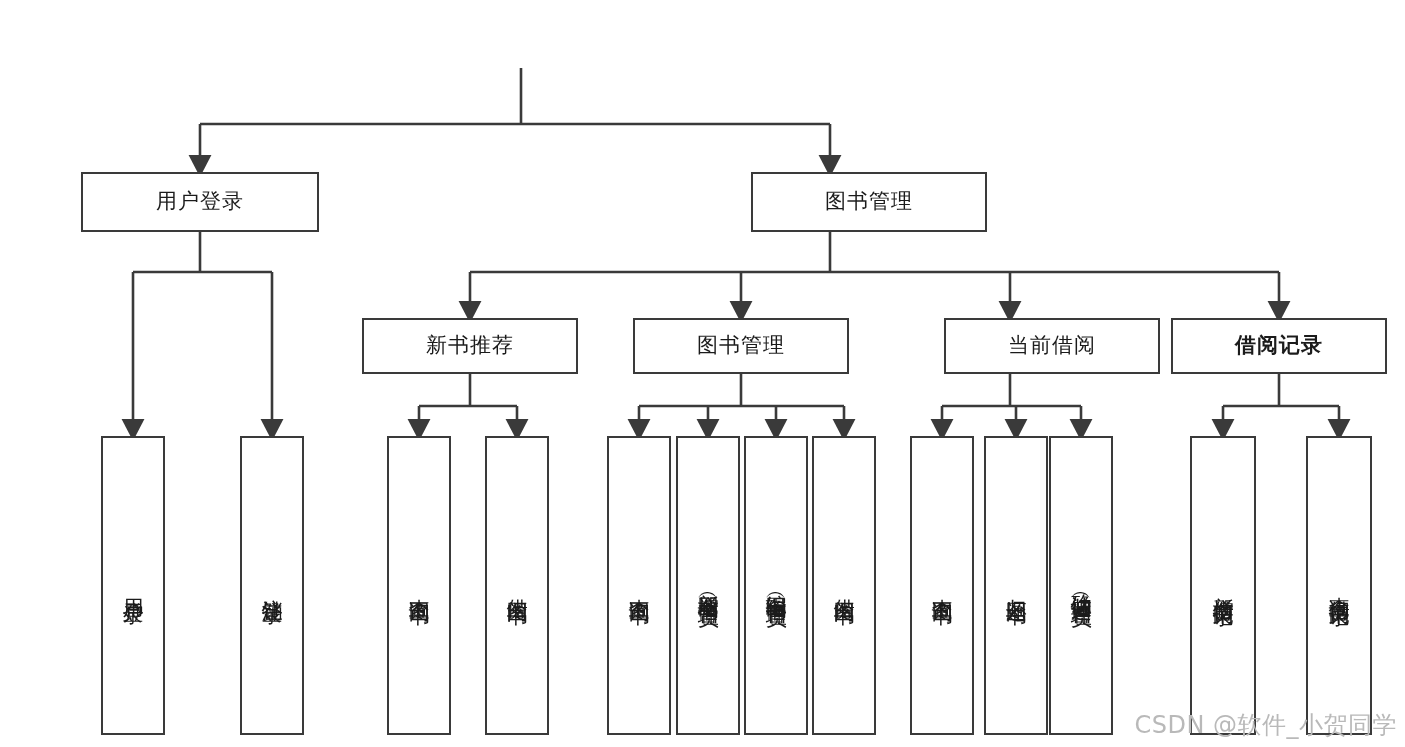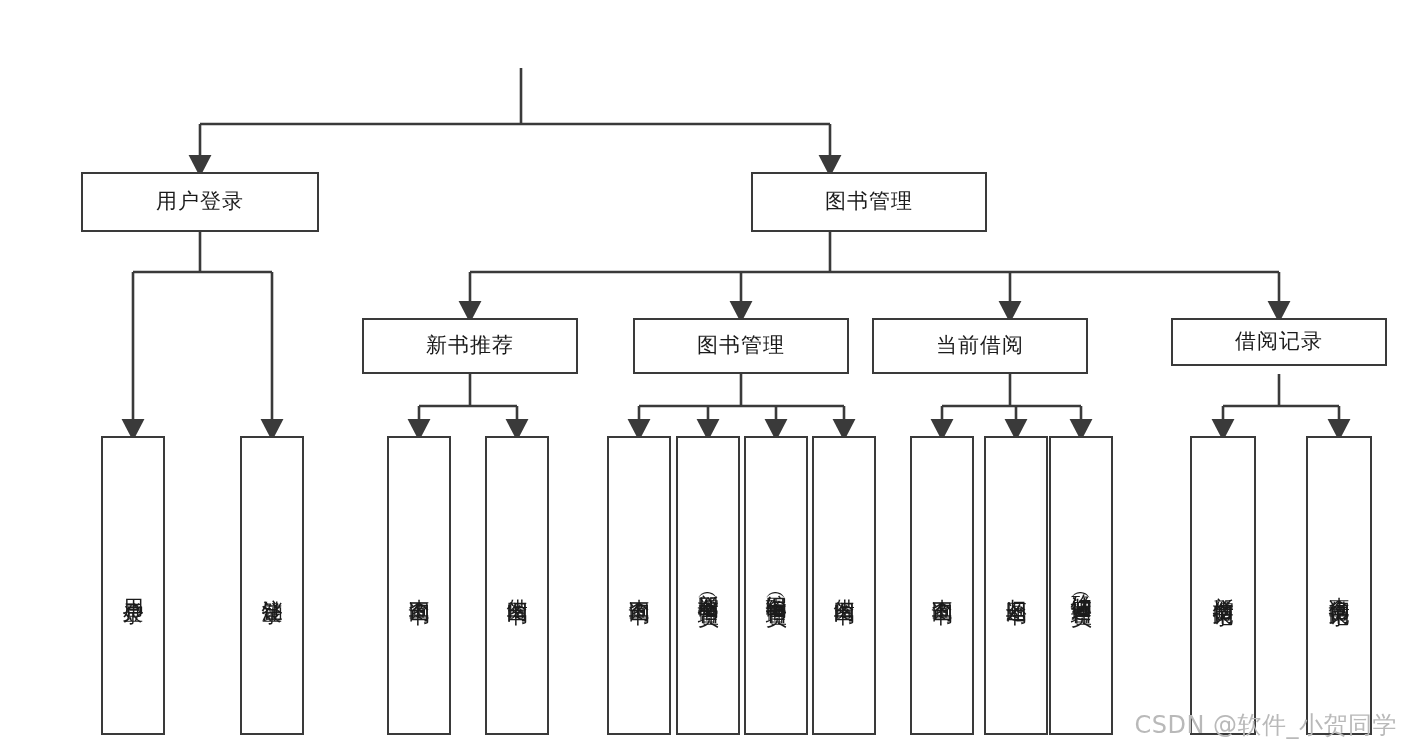--- a/index.html
+++ b/index.html
@@ -126,24 +126,24 @@
   <div class="node horiz" style="left:712px; top:172px; width:236px; height:60px;margin-left:39px;">
     <span>图书管理</span>
   </div>
 
   <div class="node horiz" style="left:362px; top:318px; width:216px; height:56px;text-align:right;">
     <span>新书推荐</span>
   </div>
   <div class="node horiz" style="left:633px; top:318px; width:216px; height:56px;">
     <span>图书管理</span>
   </div>
-  <div class="node horiz" style="left:872px; top:318px; width:216px; height:56px;">
+  <div class="node horiz" style="left:944px; top:318px; width:216px; height:56px;">
     <span>当前借阅</span>
   </div>
-  <div class="node horiz" style="left:1171px; top:318px; width:216px; height:48px;">
+  <div class="node horiz" style="left:1171px; top:318px; width:216px; height:56px;font-weight:bold;">
     <span>借阅记录</span>
   </div>
 
   <div class="node vert" style="left:101px; top:436px; width:64px; height:299px;">
     <span class="vtext">用户登录</span>
   </div>
   <div class="node vert" style="left:240px; top:436px; width:64px; height:299px;">
     <span class="vtext">注销登录</span>
   </div>
 

